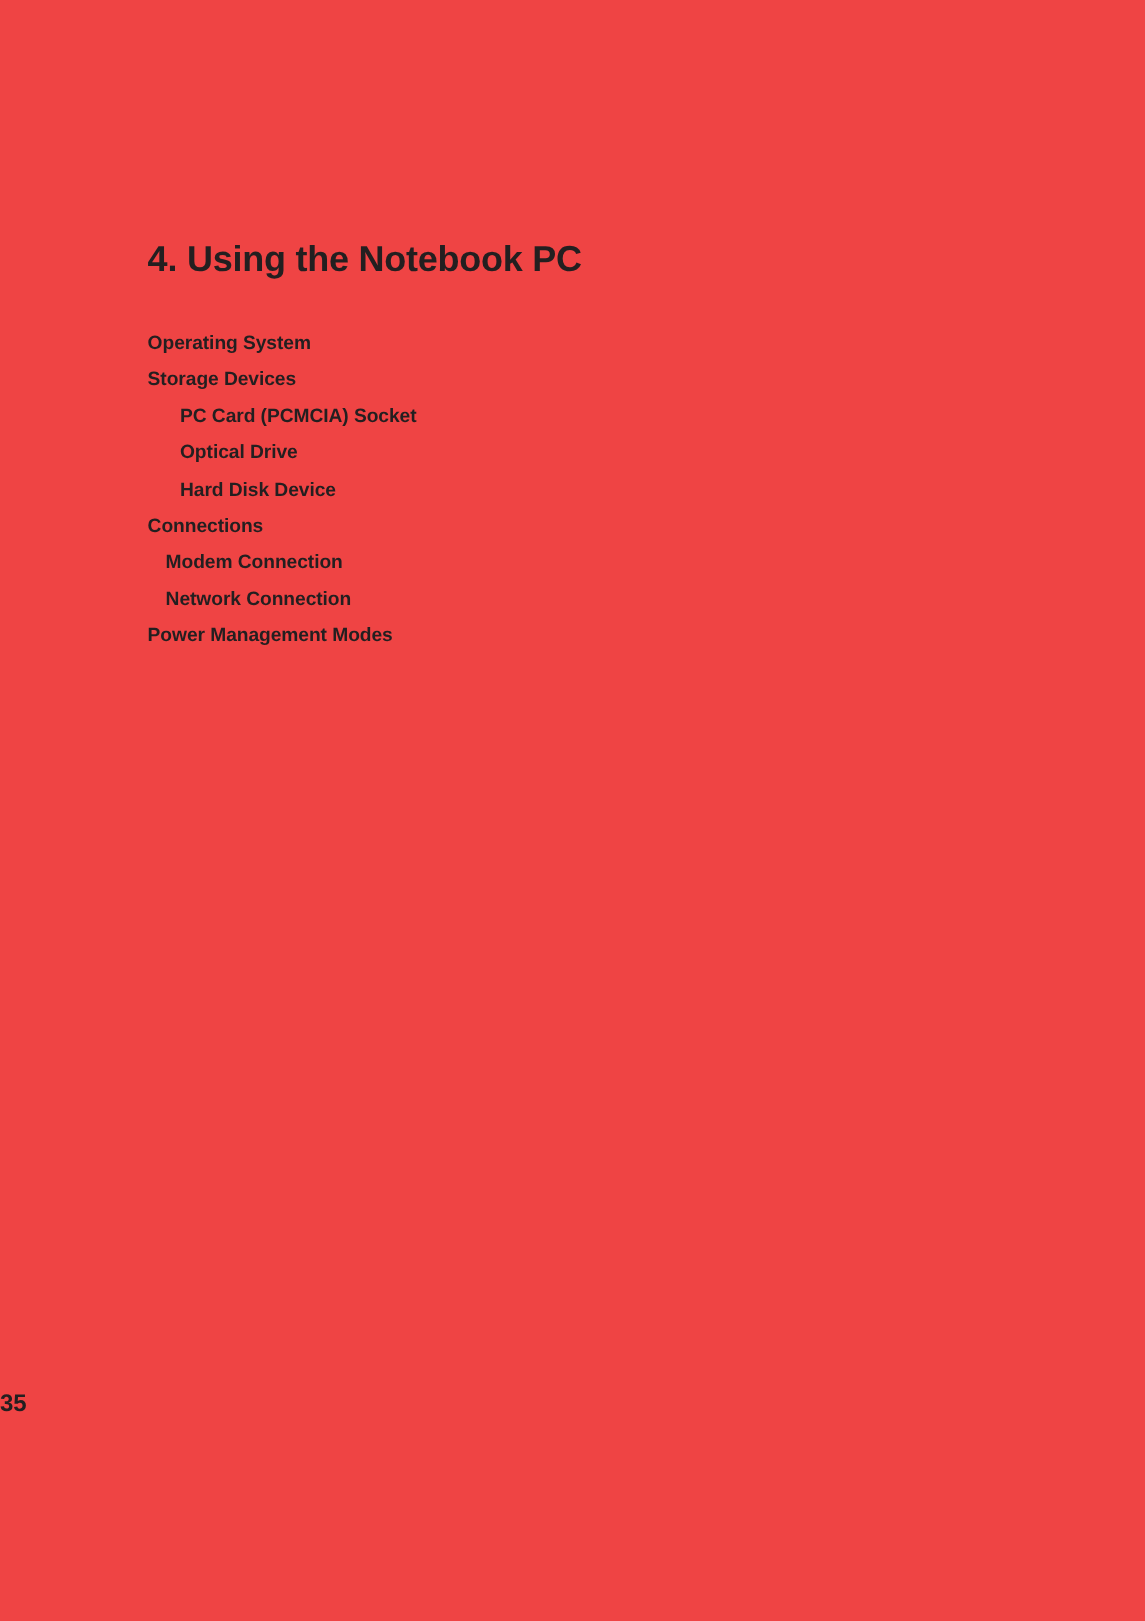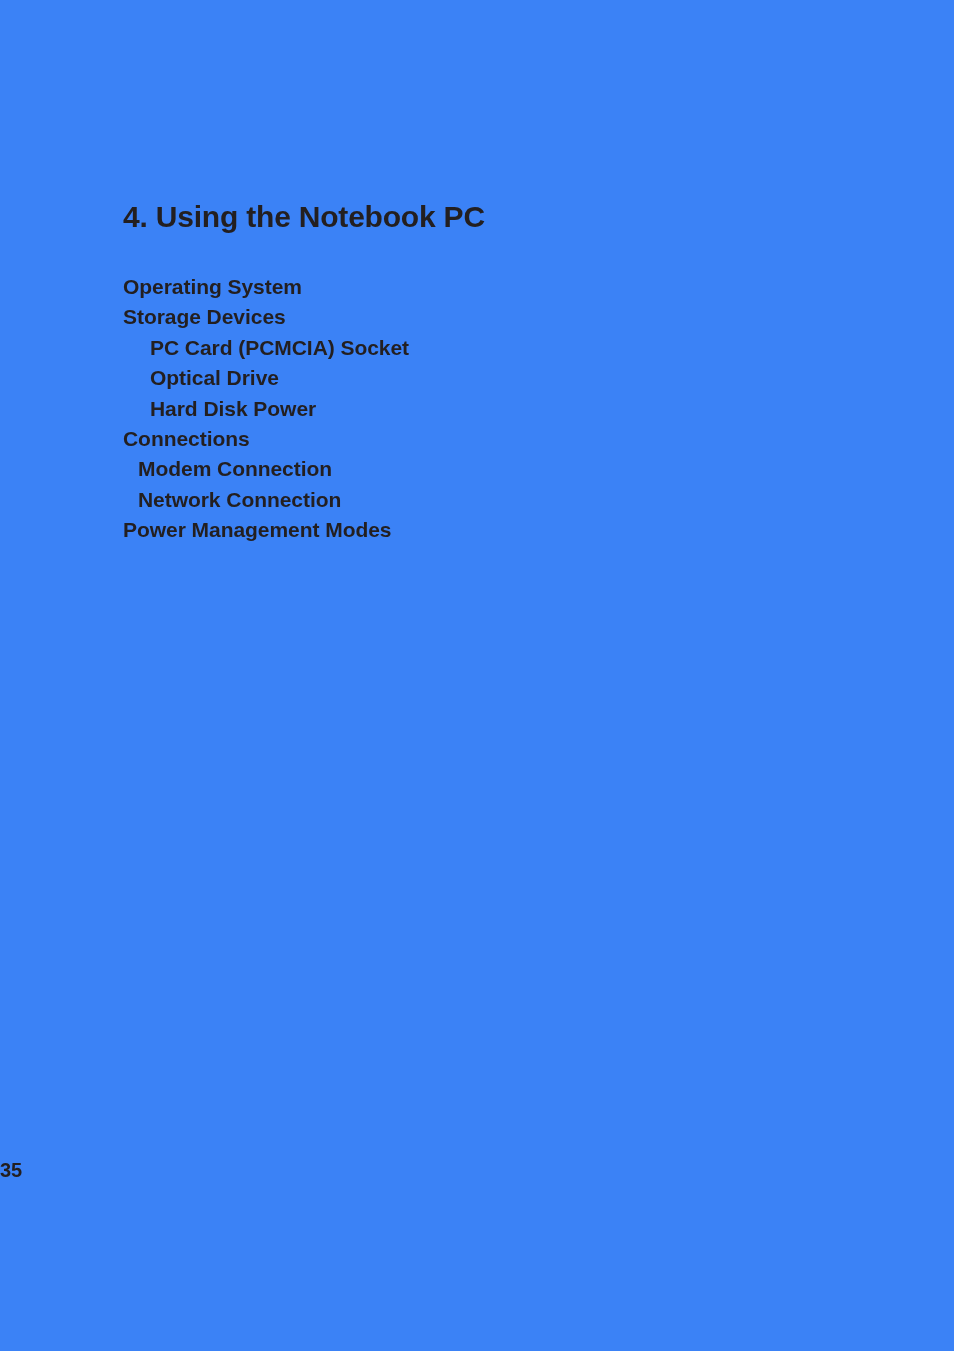--- a/index.html
+++ b/index.html
@@ -6,21 +6,21 @@
   html, body {
     margin: 0;
     padding: 0;
     background: #ffffff;
   }
 
   .page {
     position: relative;
     width: 954px;
     height: 1351px;
-    background: #3b82f6;
+    background: #ef4444;
     overflow: hidden;
     font-family: "Liberation Sans", "DejaVu Sans", sans-serif;
     -webkit-font-smoothing: antialiased;
   }
 
   
   .chapter-title {
     position: absolute;
     left: 123px;
     top: 198px;
@@ -38,21 +38,21 @@
     position: absolute;
     left: 123px;
     top: 272px;
     width: 700px;
     list-style: none;
     margin: 0;
     padding: 0;
   }
 
   .contents-item {
-    font-size: 21px;
+    font-size: 16px;
     font-weight: bold;
     line-height: 30.4px;
     letter-spacing: -0.05px;
     color: #231f20;
     white-space: nowrap;
   }
 
   .contents-item.level-0 { padding-left: 0px; }
   .contents-item.level-1 { padding-left: 15px; }
   .contents-item.level-2 { padding-left: 27px; }
@@ -75,21 +75,21 @@
 
 <div class="page">
 
   <h1 class="chapter-title">4. Using the Notebook PC</h1>
 
   <ul class="contents">
       <li class="contents-item level-0">Operating System</li>
       <li class="contents-item level-0">Storage Devices</li>
       <li class="contents-item level-2">PC Card (PCMCIA) Socket</li>
       <li class="contents-item level-2">Optical Drive</li>
-      <li class="contents-item level-2">Hard Disk Power</li>
+      <li class="contents-item level-2">Hard Disk Device</li>
       <li class="contents-item level-0">Connections</li>
       <li class="contents-item level-1">Modem Connection</li>
       <li class="contents-item level-1">Network Connection</li>
       <li class="contents-item level-0">Power Management Modes</li>
     </ul>
 
   <div class="page-number">35</div>
 
 </div>
 

